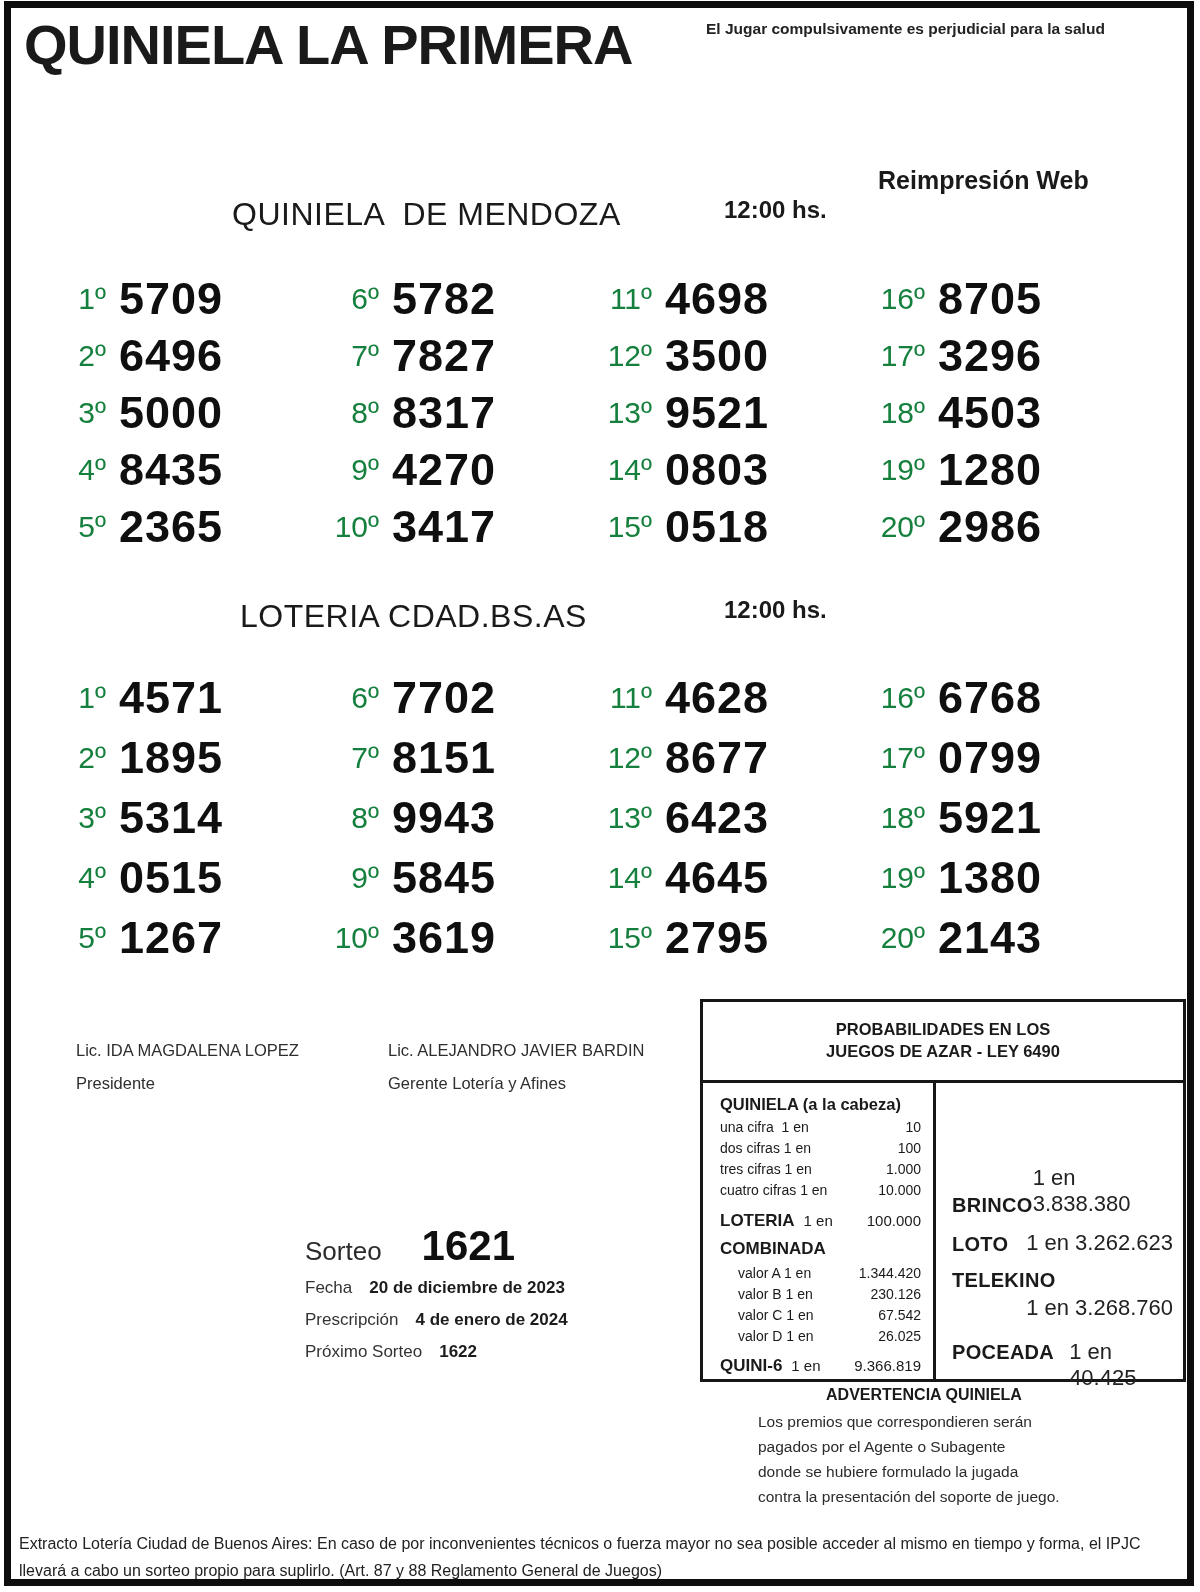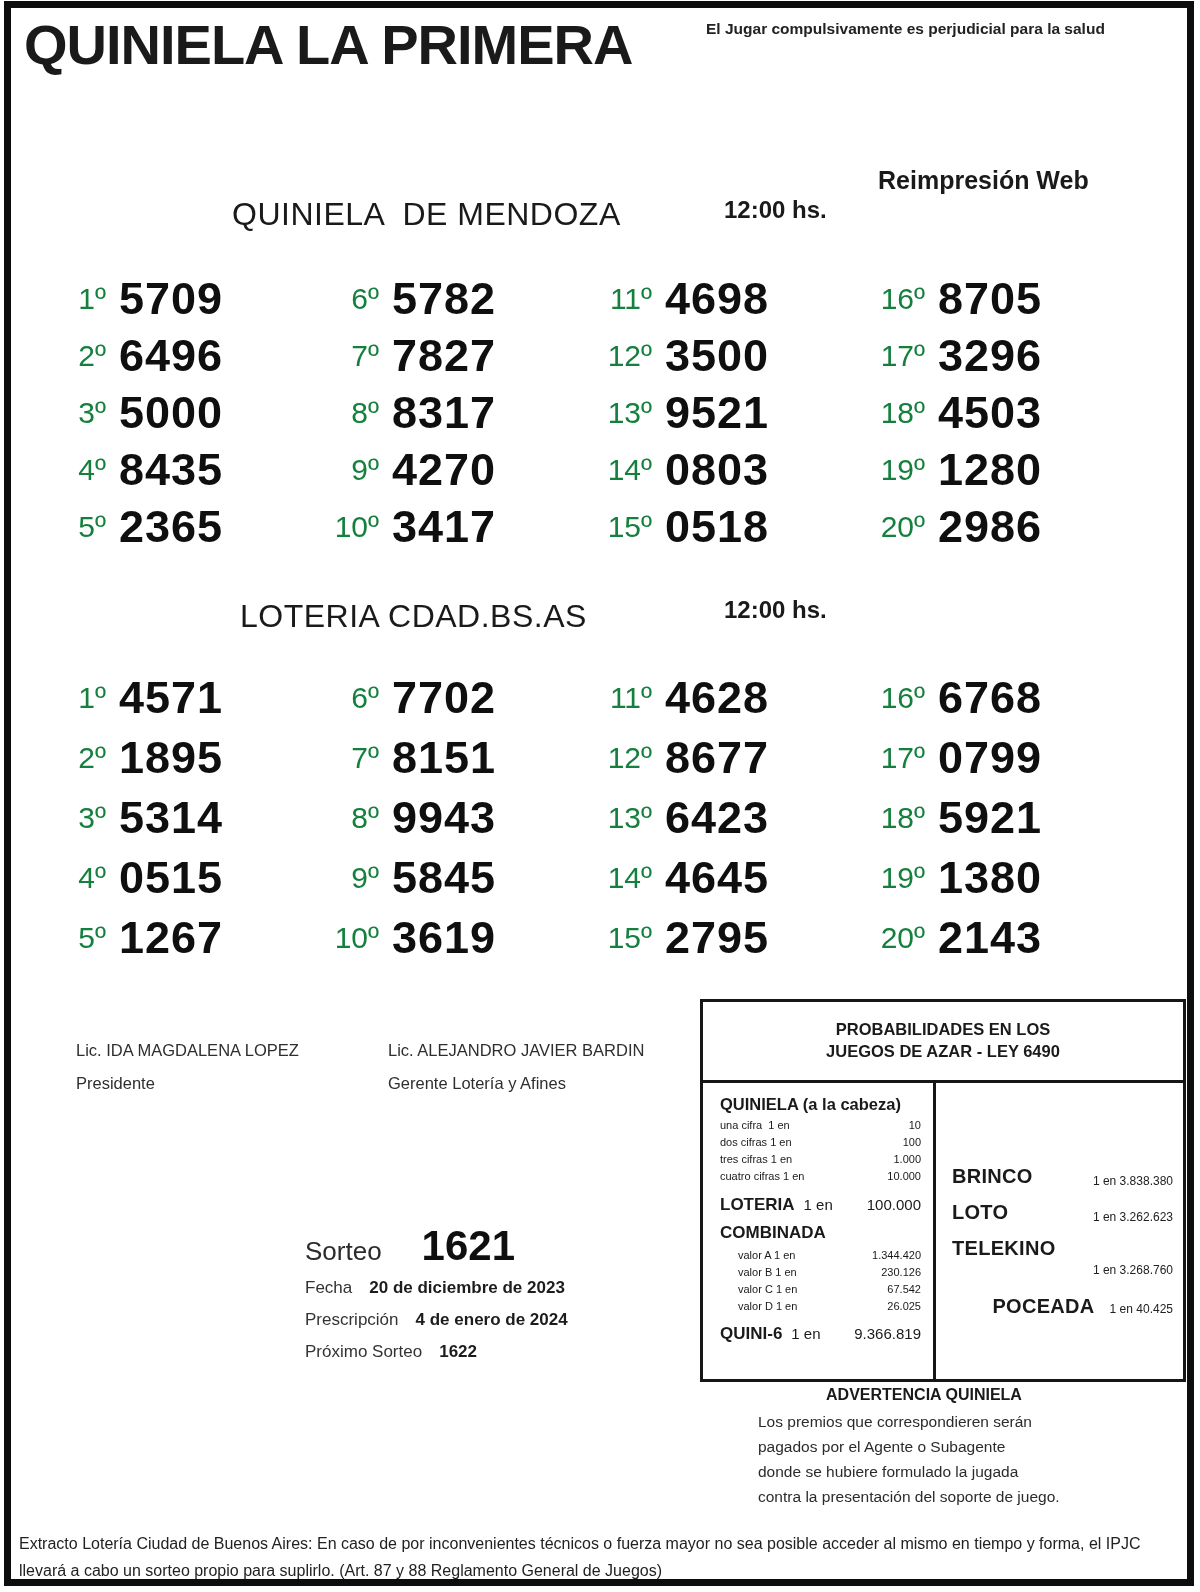--- a/index.html
+++ b/index.html
@@ -23,34 +23,34 @@
   .num{font-size:45px;font-weight:bold;letter-spacing:1px;margin-left:13px;color:#0f0f0f;}
 
   .official-name,.official-role{font-size:16.5px;color:#2e2e2e;}
 
   .prob-box{left:700px;top:999px;width:486px;height:383px;border:3px solid #161616;box-sizing:border-box;background:#fff;}
   .prob-title{padding-top:16px;text-align:center;font-weight:bold;font-size:16.5px;line-height:22px;height:59px;box-sizing:content-box;}
   .prob-body{position:absolute;top:78px;bottom:0;left:0;right:0;border-top:3px solid #161616;display:flex;}
   .prob-left{width:233px;flex:0 0 auto;border-right:3px solid #161616;padding:12px 12px 6px 17px;box-sizing:border-box;}
   .prob-right{flex:1;padding:82px 10px 0 16px;box-sizing:border-box;}
   .p-head{font-weight:bold;font-size:16.5px;white-space:pre;}
-  .p-row{display:flex;align-items:baseline;font-size:11px;margin-top:5px;white-space:pre;}
+  .p-row{display:flex;align-items:baseline;font-size:14px;margin-top:5px;white-space:pre;}
   .p-row:first-of-type{margin-top:8px;}
   .p-val{flex:1;text-align:right;}
   .p-game-row{display:flex;align-items:baseline;margin-top:13px;font-size:15px;}
   .p-glabel{font-weight:bold;font-size:17px;}
   .p-mid{margin-left:9px;}
   .p-sub{margin-top:8px;}
   .p-valor{padding-left:18px;}
   .p-valor.first{margin-top:6px;}
   .p-quini{margin-top:12px;}
   .game{display:flex;justify-content:space-between;align-items:flex-end;}
   .game+.game{margin-top:13px;}
   .game-name{font-weight:bold;font-size:20px;letter-spacing:.3px;}
-  .game-odds{font-size:12px;color:#222;}
+  .game-odds{font-size:22px;color:#222;}
   .game.stack{flex-wrap:wrap;}
   .game.stack .game-odds{width:100%;text-align:right;margin-top:3px;}
   .game.inline{justify-content:flex-end;gap:15px;align-items:baseline;margin-top:18px;}
 
   .sorteo{left:305px;top:1222px;}
   .sorteo-head{display:flex;align-items:baseline;gap:40px;}
   .sorteo-label{font-size:26px;color:#2b2b2b;}
   .sorteo-number{font-size:42px;font-weight:bold;color:#0f0f0f;}
   .s-row{display:flex;align-items:baseline;gap:17px;font-size:17px;margin-top:12px;}
   .s-row .lbl{color:#333;}

